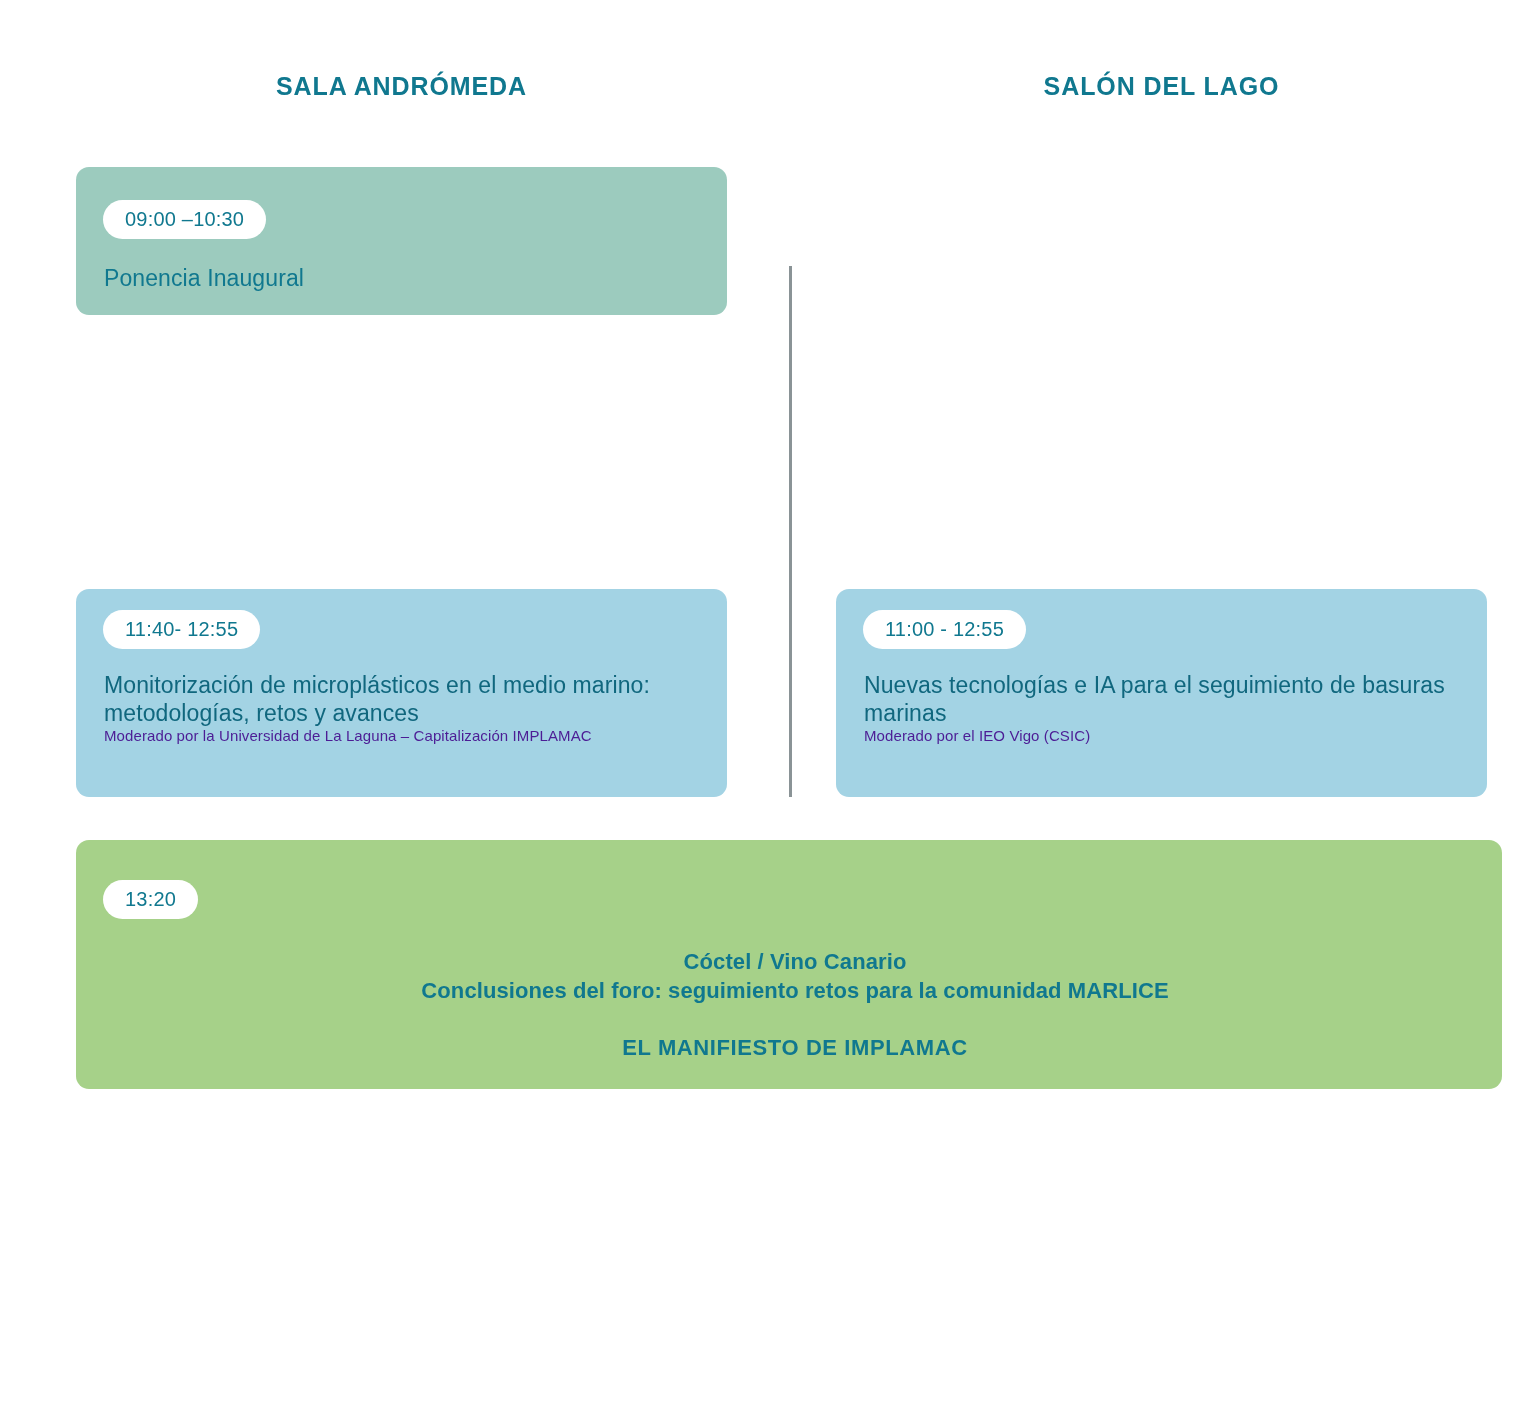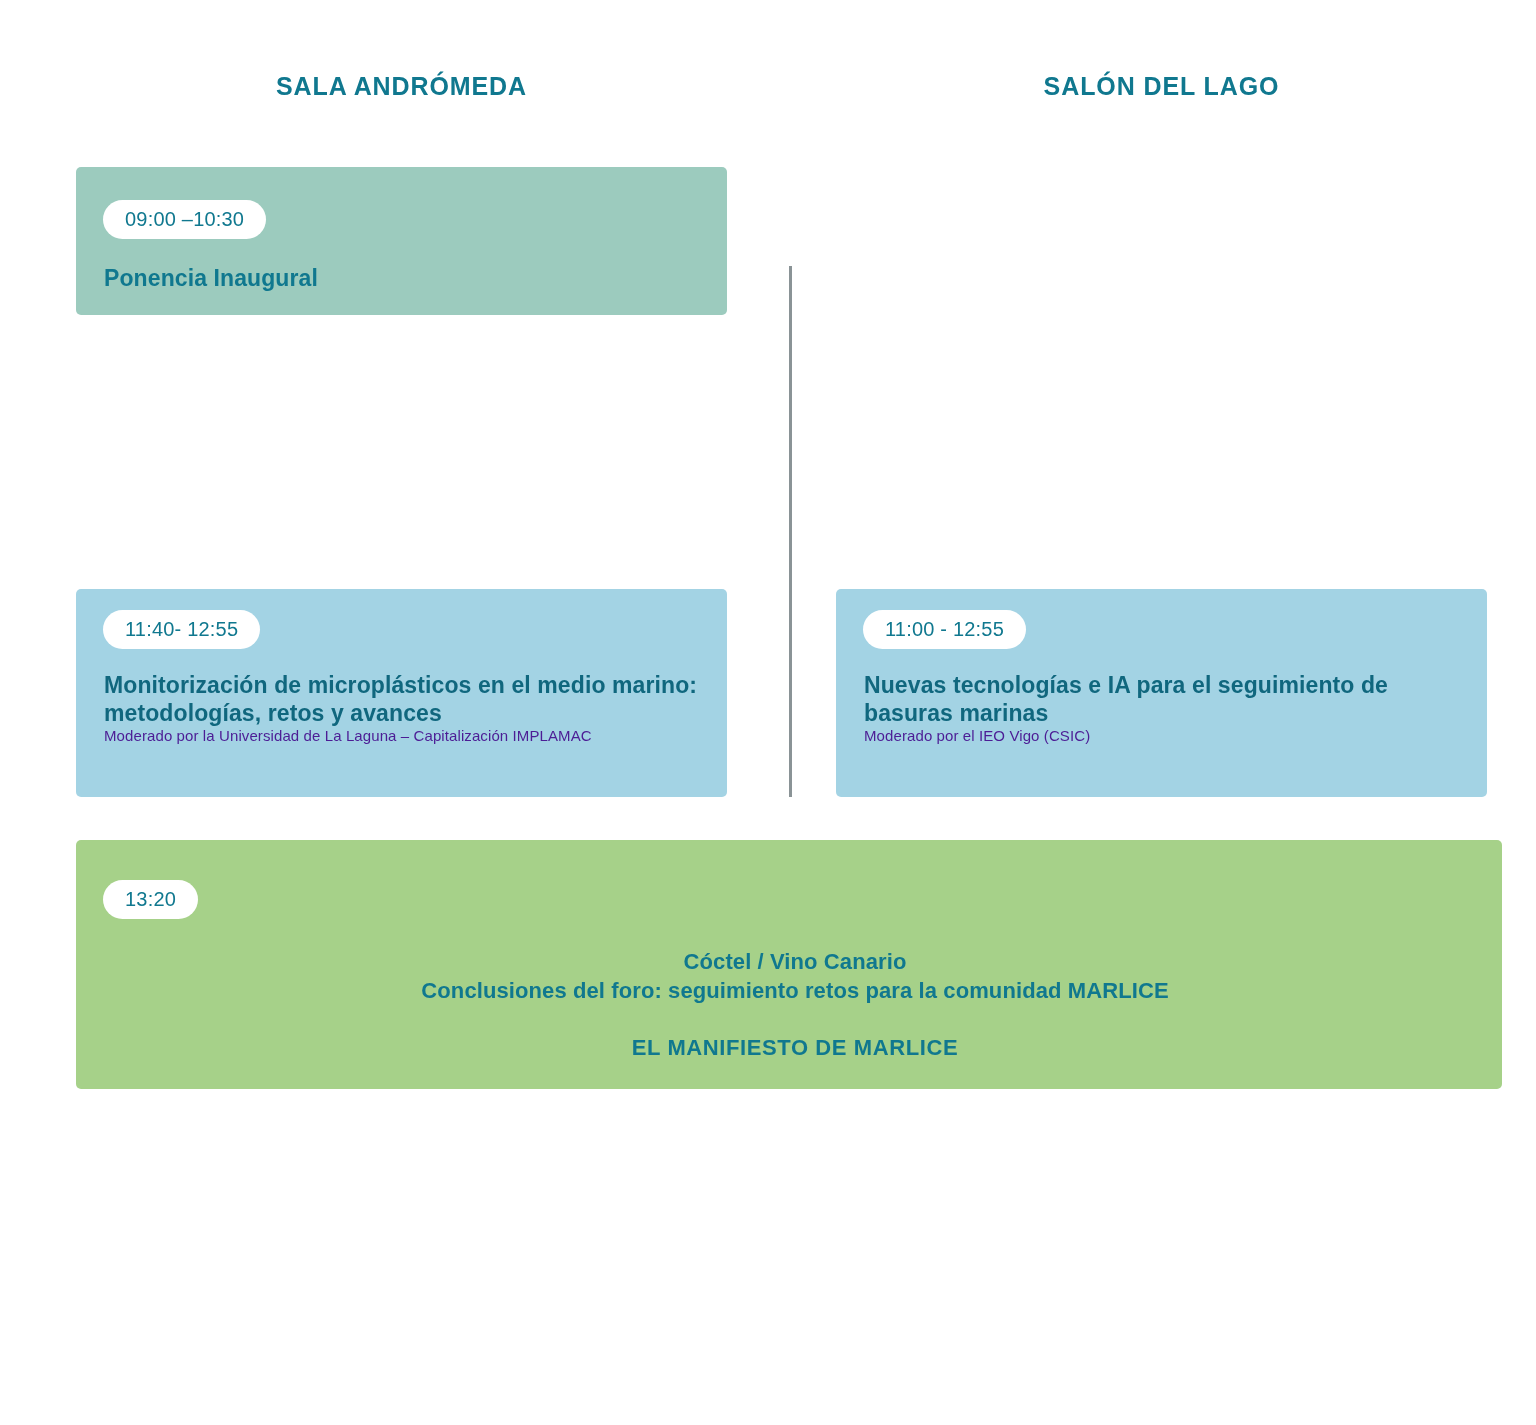--- a/index.html
+++ b/index.html
@@ -28,37 +28,37 @@
     position: absolute;
     left: 789px;
     top: 266px;
     width: 3px;
     height: 531px;
     background: #8a9396;
   }
 
   .block {
     position: absolute;
-    border-radius: 5px;
+    border-radius: 13px;
   }
   .pill {
     display: inline-block;
     background: #ffffff;
     border-radius: 22px;
     color: #10788f;
     font-size: 20px;
     font-weight: 500;
     padding: 9px 22px 10px 22px;
     line-height: 1;
     letter-spacing: 0.2px;
     white-space: nowrap;
   }
   .block-title {
     font-size: 23px;
-    font-weight: bold;
+    font-weight: normal;
     line-height: 1.22;
     letter-spacing: 0.1px;
   }
   .block-sub {
     font-size: 15px;
     font-weight: 400;
     line-height: 1.25;
     color: #4c1d95;
     letter-spacing: 0.1px;
   }
@@ -160,17 +160,17 @@
     </div>
   </div>
 
   <div class="block" id="block-coctel">
     <div class="pill-wrap">
       <span class="pill">13:20</span>
     </div>
     <div class="green-text">
       <div class="green-line">Cóctel / Vino Canario</div>
       <div class="green-line">Conclusiones del foro: seguimiento retos para la comunidad MARLICE</div>
-      <div class="green-manifesto">EL MANIFIESTO DE MARLICE</div>
+      <div class="green-manifesto">EL MANIFIESTO DE IMPLAMAC</div>
     </div>
   </div>
 
 </div>
 
 </body></html>

